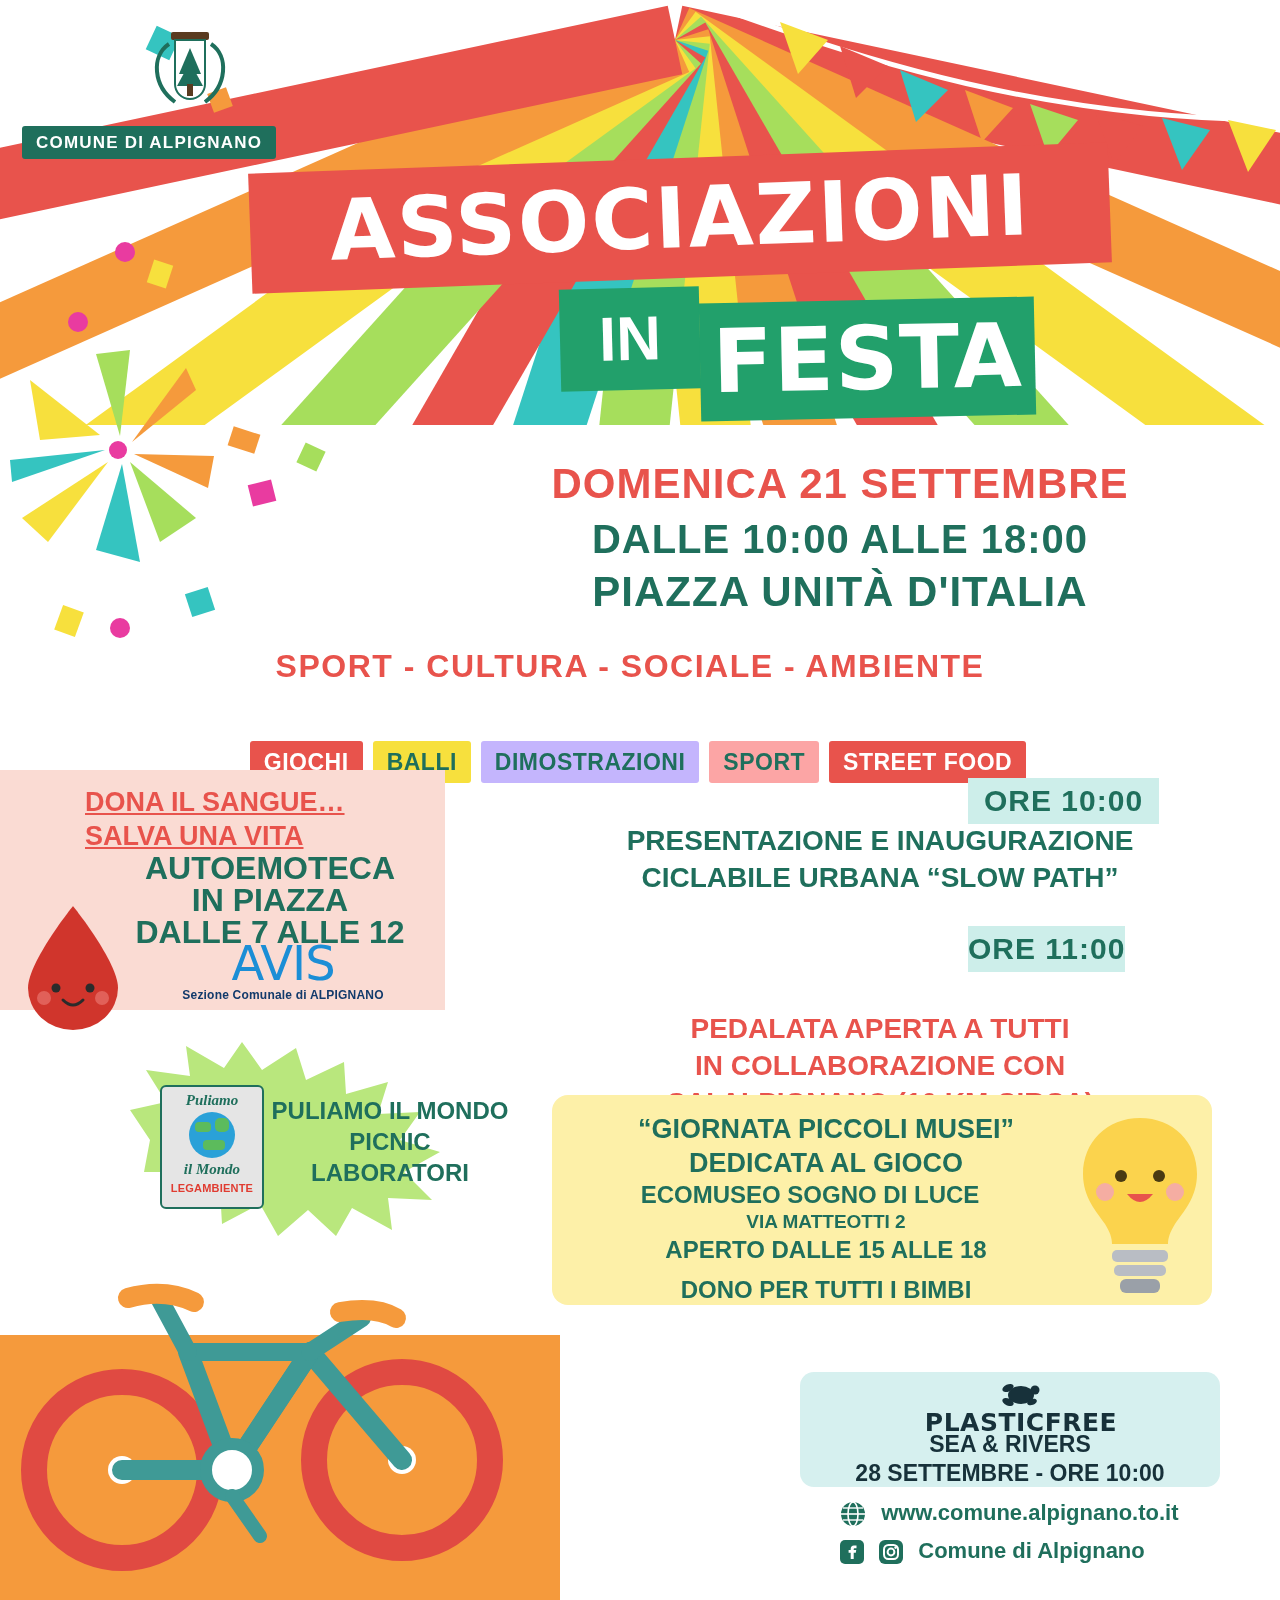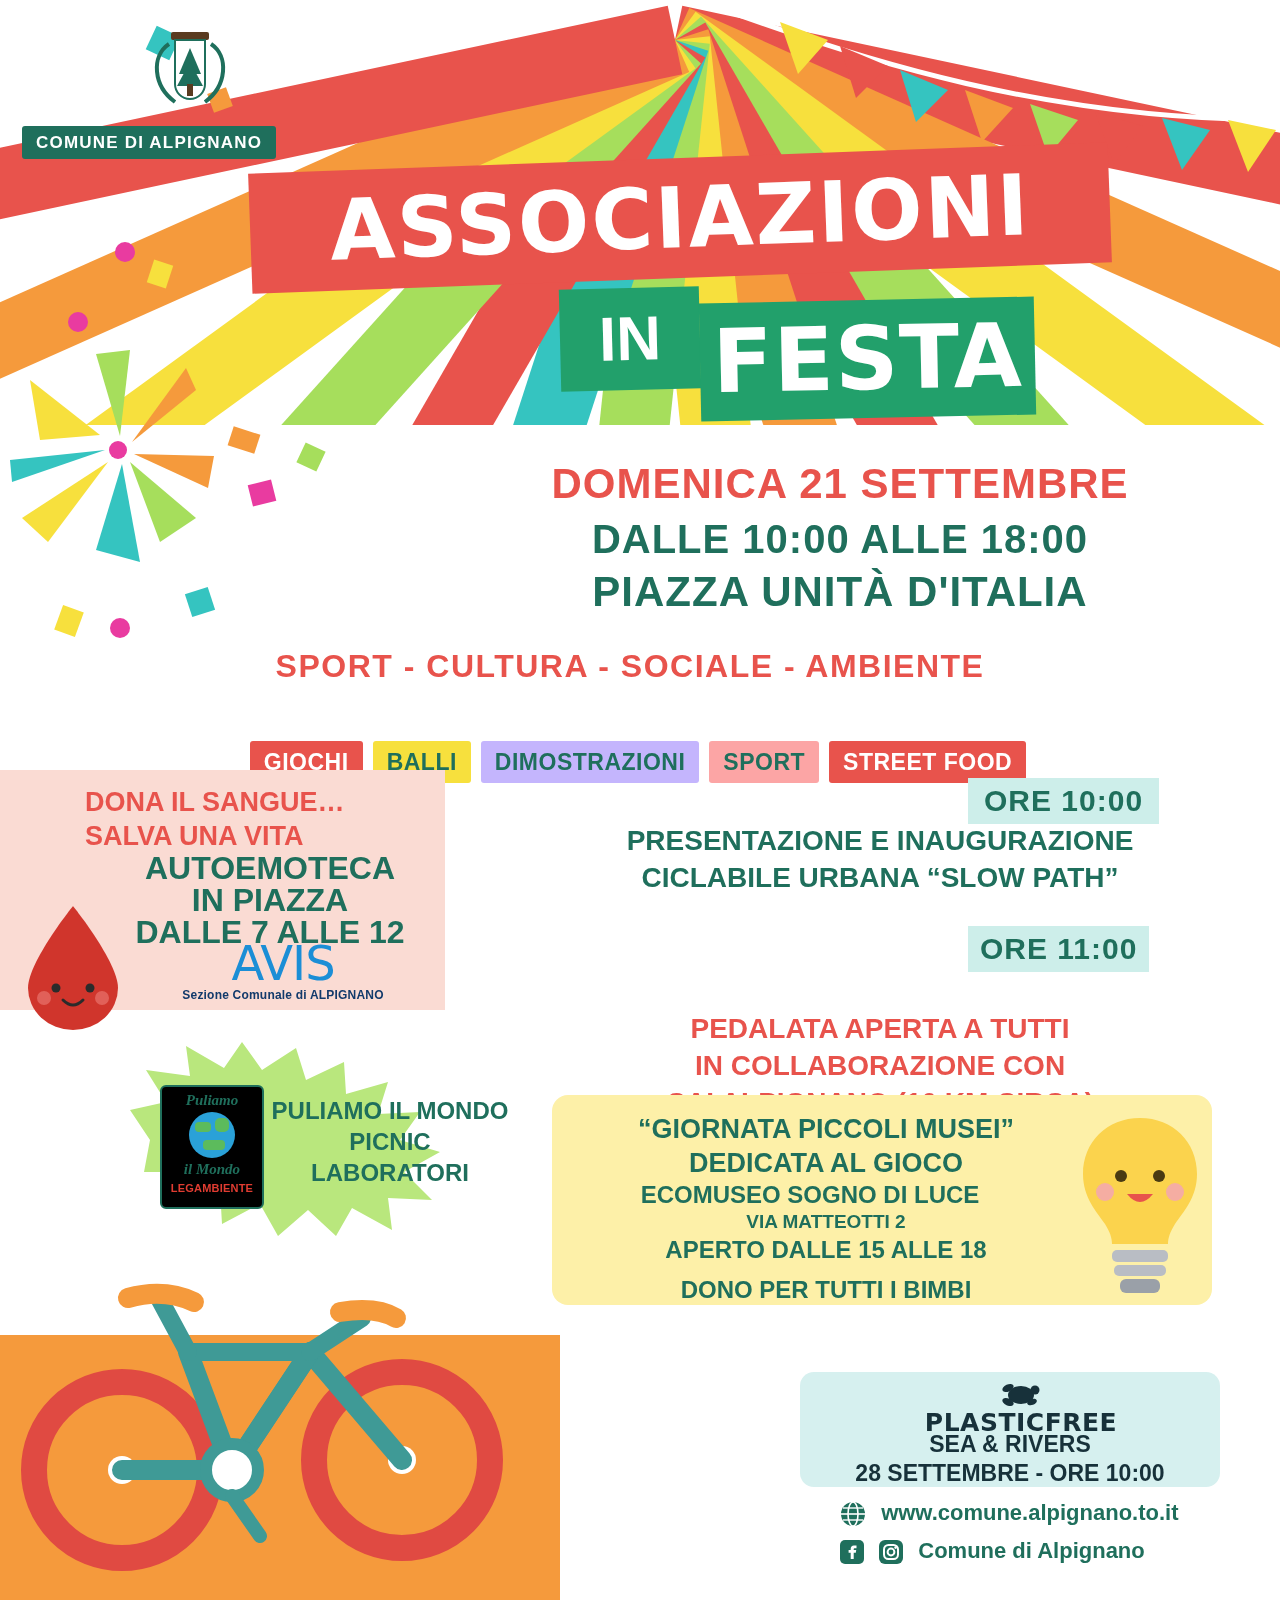--- a/index.html
+++ b/index.html
@@ -60,45 +60,45 @@
 
   .themes{
     position:absolute;left:180px;top:648px;width:900px;text-align:center;
     color:#e8534c;font-weight:bold;font-size:32px;letter-spacing:1.5px;
   }
   .tags{position:absolute;left:178px;top:700px;width:920px;display:flex;gap:10px;justify-content:center;align-items:center;margin-top:41px;}
   .tag{font-weight:bold;font-size:23px;letter-spacing:0.5px;padding:8px 14px 7px 14px;border-radius:3px;white-space:nowrap;}
 
   
   .avis-card{position:absolute;left:0;top:770px;width:445px;height:240px;background:#fadbd3;}
-  .avis-t1{position:absolute;left:85px;top:785px;width:360px;color:#e8534c;font-weight:bold;font-size:27px;line-height:34px;}
+  .avis-t1{position:absolute;left:85px;top:785px;width:360px;color:#e8534c;font-weight:bold;font-size:27px;line-height:34px;text-decoration:underline;}
   .avis-t2{position:absolute;left:120px;top:852px;width:300px;color:#1f6f5c;font-weight:bold;font-size:32px;line-height:32px;text-align:center;}
   .blood{position:absolute;left:18px;top:900px;width:110px;height:130px;}
   .avis-logo{position:absolute;left:138px;top:938px;width:290px;text-align:center;}
   .avis-logo .big{color:#1b8ed6;font-weight:normal;font-size:48px;letter-spacing:-1px;line-height:50px;font-family:"DejaVu Sans",sans-serif;}
   .avis-logo .sub{color:#123a6b;font-weight:bold;font-size:12px;letter-spacing:0.2px;}
 
   
   .splat{position:absolute;left:120px;top:1040px;width:390px;height:200px;}
-  .puliamo-logo{position:absolute;left:160px;top:1085px;width:100px;height:120px;border:2px solid #1f6f5c;border-radius:6px;background:#000000;text-align:center;}
+  .puliamo-logo{position:absolute;left:160px;top:1085px;width:100px;height:120px;border:2px solid #1f6f5c;border-radius:6px;background:#e5e5e5;text-align:center;}
   .puliamo-logo .pl1{color:#1f6f5c;font-style:italic;font-size:15px;font-weight:bold;margin-top:5px;font-family:"Liberation Serif",serif;}
   .puliamo-logo .globe{width:46px;height:46px;border-radius:50%;background:#2aa1d8;margin:3px auto;position:relative;overflow:hidden;}
   .puliamo-logo .globe i{position:absolute;background:#5cbb5c;display:block;}
   .puliamo-logo .pl2{color:#1f6f5c;font-style:italic;font-size:15px;font-weight:bold;font-family:"Liberation Serif",serif;}
   .puliamo-logo .pl3{color:#e03c31;font-weight:bold;font-size:11px;letter-spacing:0.2px;margin-top:4px;}
   .puliamo-text{position:absolute;left:265px;top:1095px;width:250px;color:#1f6f5c;font-weight:bold;font-size:24px;line-height:31px;text-align:center;}
 
   
   .bike-bg{position:absolute;left:0;top:1335px;width:560px;height:265px;background:#f59a3c;}
   .bike{position:absolute;left:10px;top:1260px;width:560px;height:330px;}
 
   
   .ore1{position:absolute;left:968px;top:778px;background:#cdeeea;color:#1f6f5c;font-weight:bold;font-size:30px;padding:6px 16px;letter-spacing:1px;}
   .prog1{position:absolute;left:560px;top:822px;width:640px;text-align:center;color:#1f6f5c;font-weight:bold;font-size:28px;line-height:37px;}
-  .ore2{position:absolute;left:968px;top:926px;background:#cdeeea;color:#1f6f5c;font-weight:bold;font-size:30px;padding:6px 12px;letter-spacing:1px;}
+  .ore2{position:absolute;left:968px;top:926px;background:#cdeeea;color:#1f6f5c;font-weight:bold;font-size:30px;padding:6px 0;letter-spacing:1px;}
   .prog2{position:absolute;left:560px;top:975px;width:640px;text-align:center;color:#e8534c;font-weight:bold;font-size:28px;line-height:37px;margin-top:35px;}
 
   .musei-card{position:absolute;left:552px;top:1095px;width:660px;height:210px;background:#fdf0a8;border-radius:16px;}
   .musei-t1{position:absolute;left:566px;top:1112px;width:520px;text-align:center;color:#1f6f5c;font-weight:bold;font-size:27px;line-height:34px;}
   .musei-t2{position:absolute;left:550px;top:1180px;width:520px;text-align:center;color:#1f6f5c;font-weight:bold;font-size:24px;line-height:30px;}
   .musei-t3{position:absolute;left:566px;top:1210px;width:520px;text-align:center;color:#1f6f5c;font-weight:bold;font-size:19px;line-height:24px;}
   .musei-t4{position:absolute;left:566px;top:1235px;width:520px;text-align:center;color:#1f6f5c;font-weight:bold;font-size:24px;line-height:30px;}
   .musei-t5{position:absolute;left:566px;top:1275px;width:520px;text-align:center;color:#1f6f5c;font-weight:bold;font-size:24px;line-height:30px;}
   .bulb{position:absolute;left:1075px;top:1110px;width:130px;height:195px;}
 

